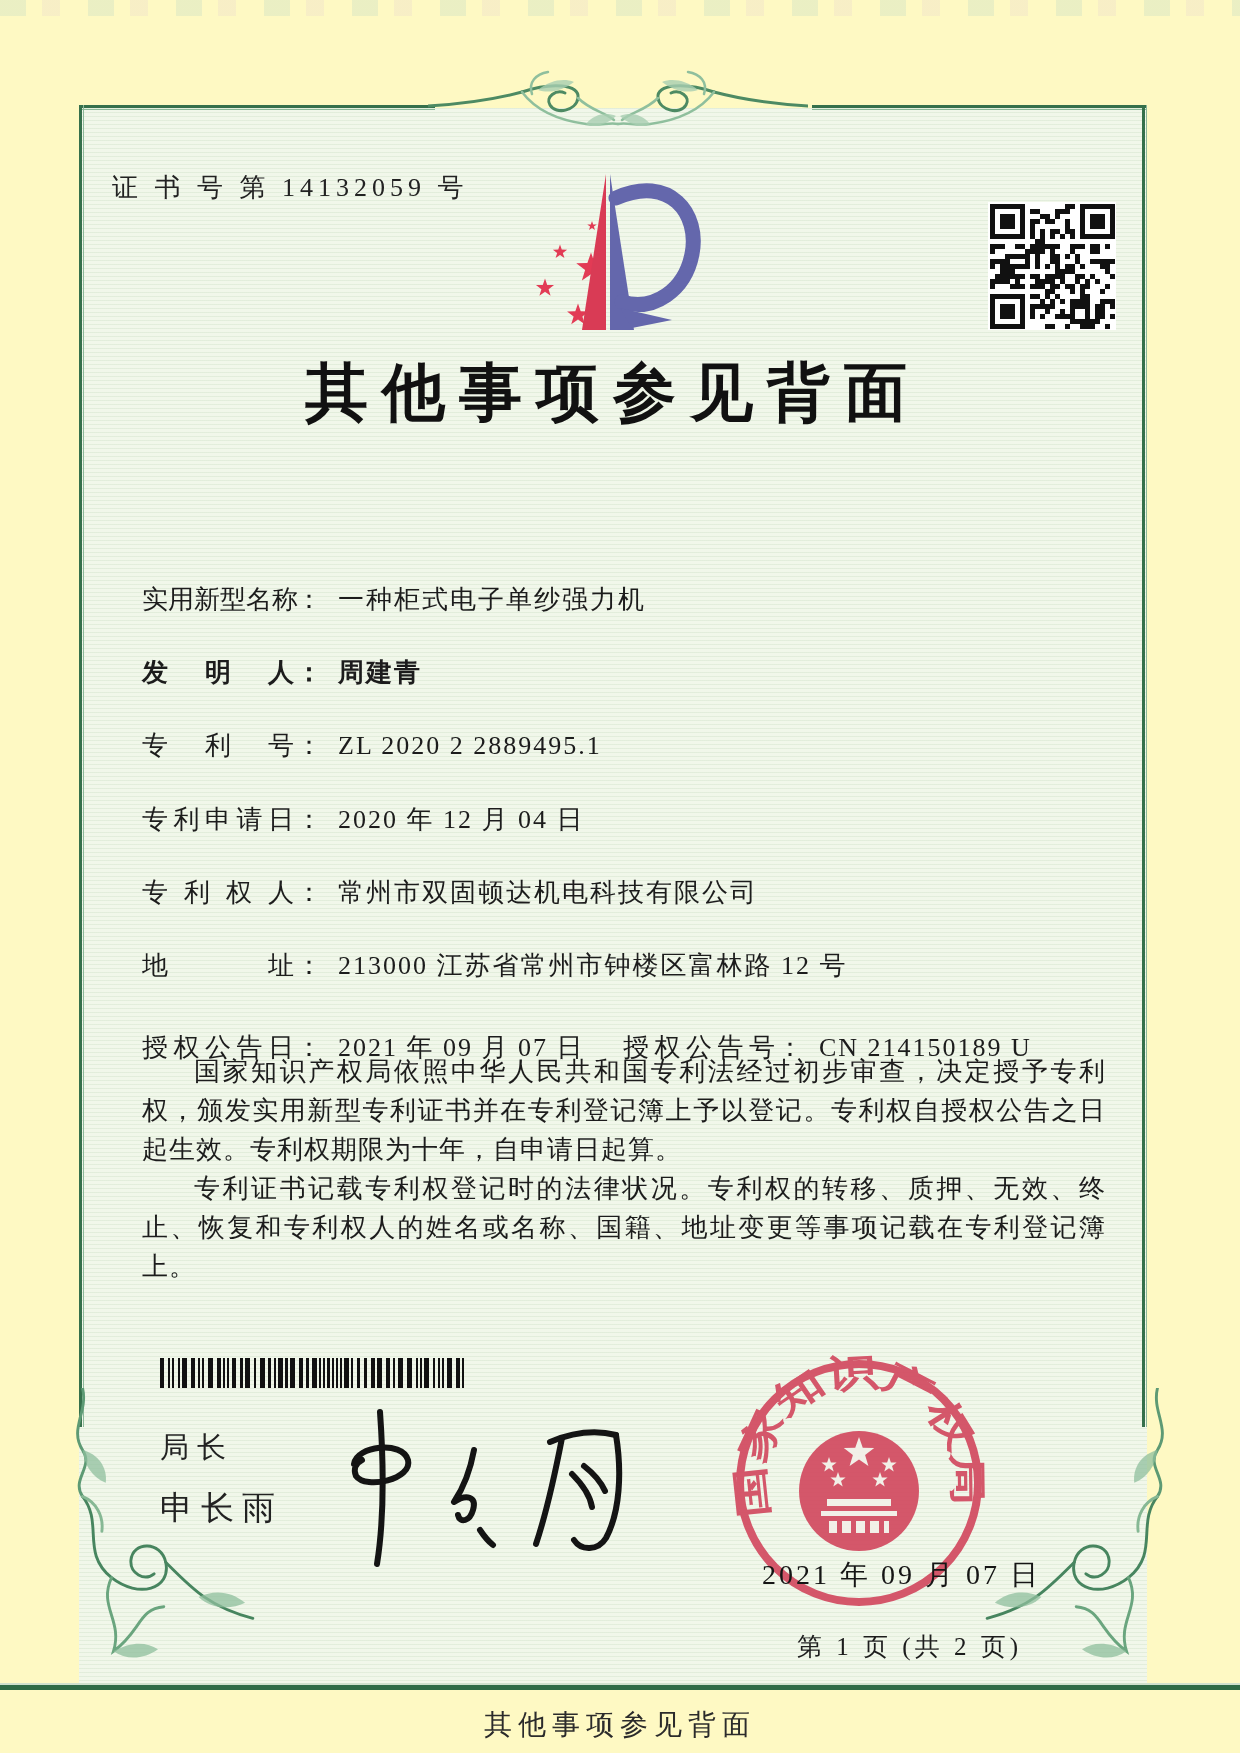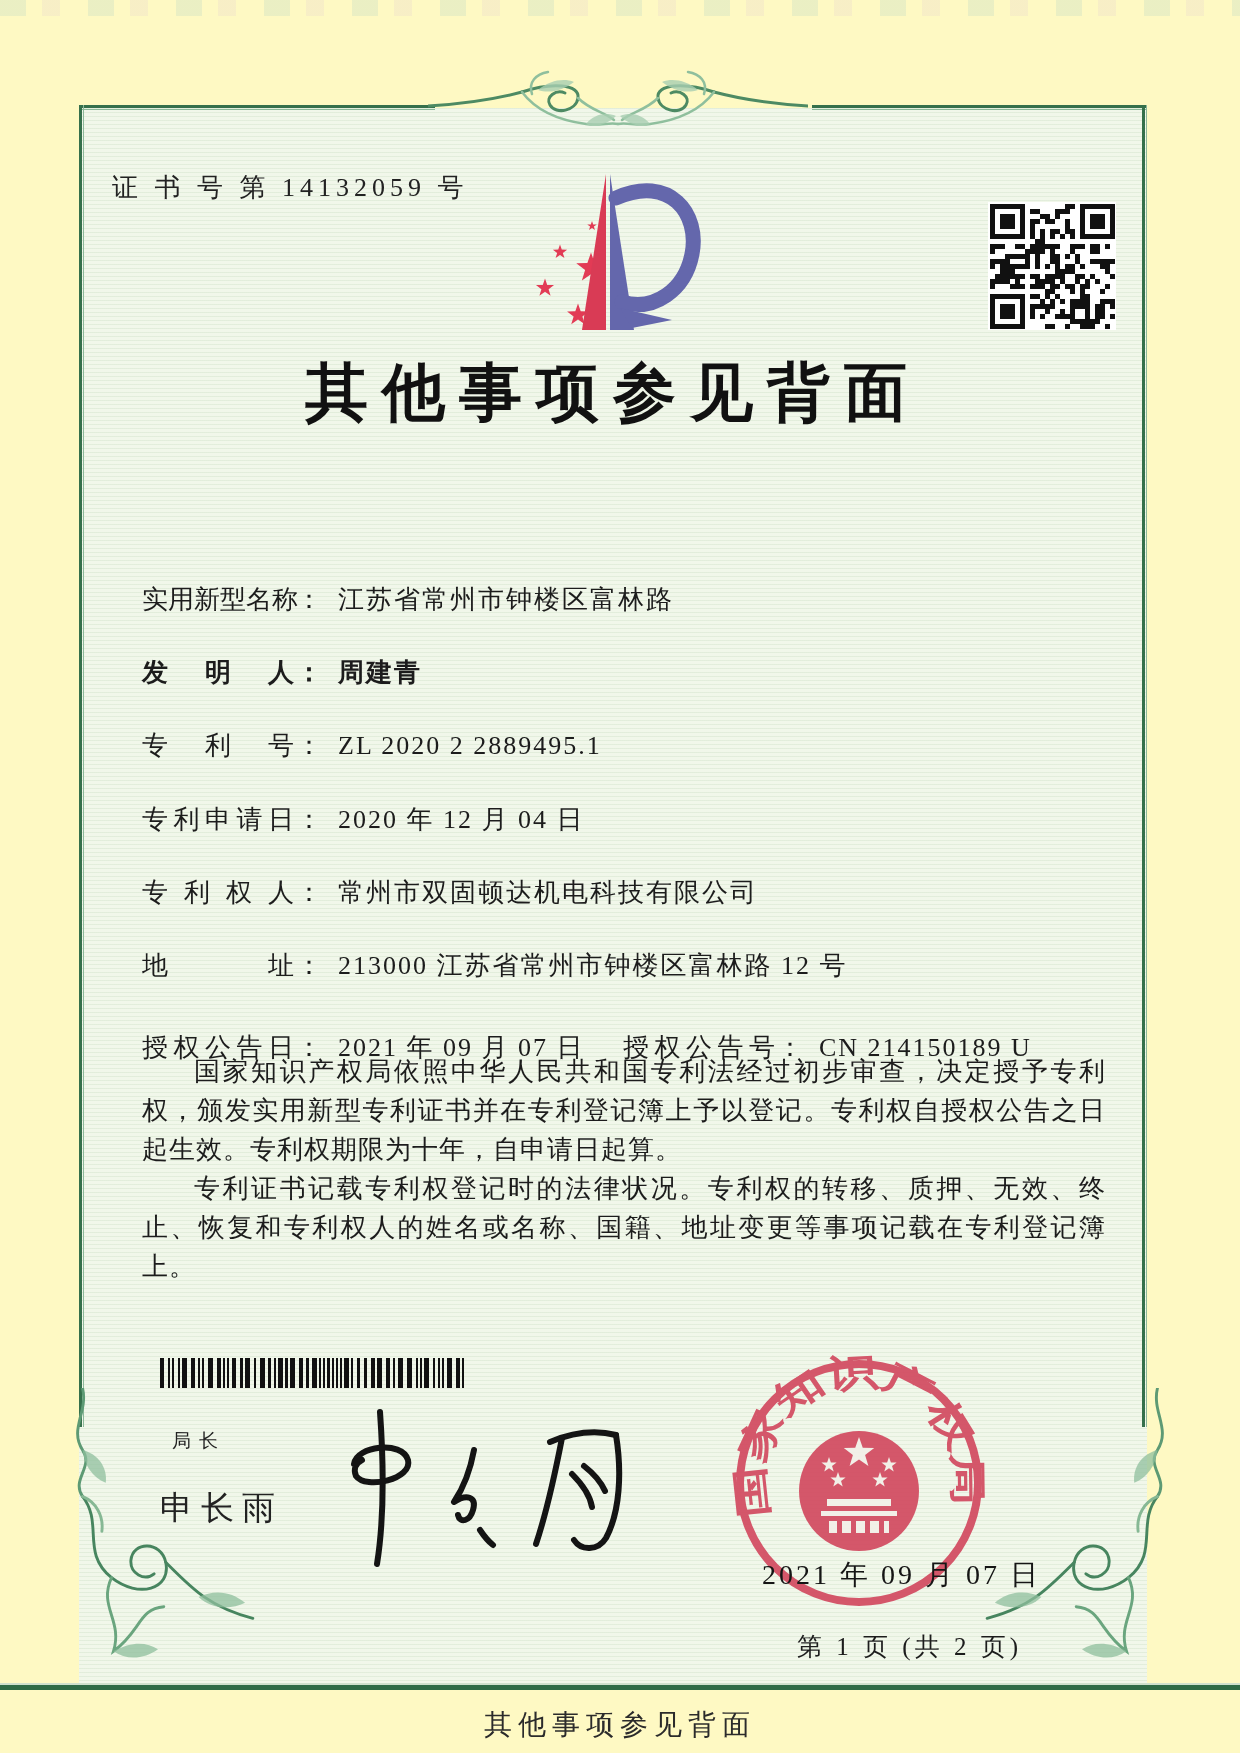--- a/index.html
+++ b/index.html
@@ -58,21 +58,21 @@
   .fvalue{margin-left:16px; letter-spacing:2px;}
   .grant2{position:absolute; left:481px; top:0;}
   
   .body-text{
     position:absolute; left:142px; top:1052px; width:964px;
     font-size:26px; line-height:39px; text-align:justify; letter-spacing:1px;
   }
   .body-text p{margin:0; text-indent:2em;}
   
   .barcode{position:absolute; left:160px; top:1358px;}
-  .officer-title{position:absolute; left:160px; top:1428px; font-size:19px; letter-spacing:8px; font-family:Liberation Serif, serif; color:#222;margin-left:12px;}
+  .officer-title{position:absolute; left:160px; top:1428px; font-size:29px; letter-spacing:8px; font-family:Liberation Serif, serif; color:#222;}
   .officer-name {position:absolute; left:160px; top:1486px; font-size:33px; letter-spacing:8px; font-family:"Liberation Sans","DejaVu Sans",sans-serif; color:#222;}
   .signature{position:absolute; left:322px; top:1402px;}
   .seal{position:absolute; left:729px; top:1353px;}
   .seal-date{position:absolute; left:762px; top:1556px; font-size:28px; letter-spacing:3px; color:#151515; z-index:5;}
   .page-no{position:absolute; left:142px; top:1630px; width:880px; text-align:right; font-size:25px; letter-spacing:4px;}
   .back-note{position:absolute; left:0; top:1706px; width:1240px; text-align:center; font-size:28px; letter-spacing:6px; color:#2b2b2b;}
 </style>
 </head>
 <body>
 
@@ -374,21 +374,21 @@
       <rect x="97" y="7" width="25" height="25" fill="#fff"></rect>
       <rect x="102" y="12" width="15" height="15" fill="#111"></rect>
       <rect x="2" y="92" width="35" height="35" fill="#111"></rect>
       <rect x="7" y="97" width="25" height="25" fill="#fff"></rect>
       <rect x="12" y="102" width="15" height="15" fill="#111"></rect>
     </svg>
 
   <div class="doc-title">其他事项参见背面</div>
 
   <div class="frow" style="top:542px;">
-    <span class="flabel">实用新型名称</span><span class="fcolon">：</span><span class="fvalue">江苏省常州市钟楼区富林路</span>
+    <span class="flabel">实用新型名称</span><span class="fcolon">：</span><span class="fvalue">一种柜式电子单纱强力机</span>
   </div>
   <div class="frow" style="top:615px;font-weight:bold;">
     <span class="flabel">发明人</span><span class="fcolon">：</span><span class="fvalue">周建青</span>
   </div>
   <div class="frow" style="top:688px;">
     <span class="flabel">专利号</span><span class="fcolon">：</span><span class="fvalue">ZL 2020 2 2889495.1</span>
   </div>
   <div class="frow" style="top:762px;">
     <span class="flabel">专利申请日</span><span class="fcolon">：</span><span class="fvalue">2020 年 12 月 04 日</span>
   </div>

